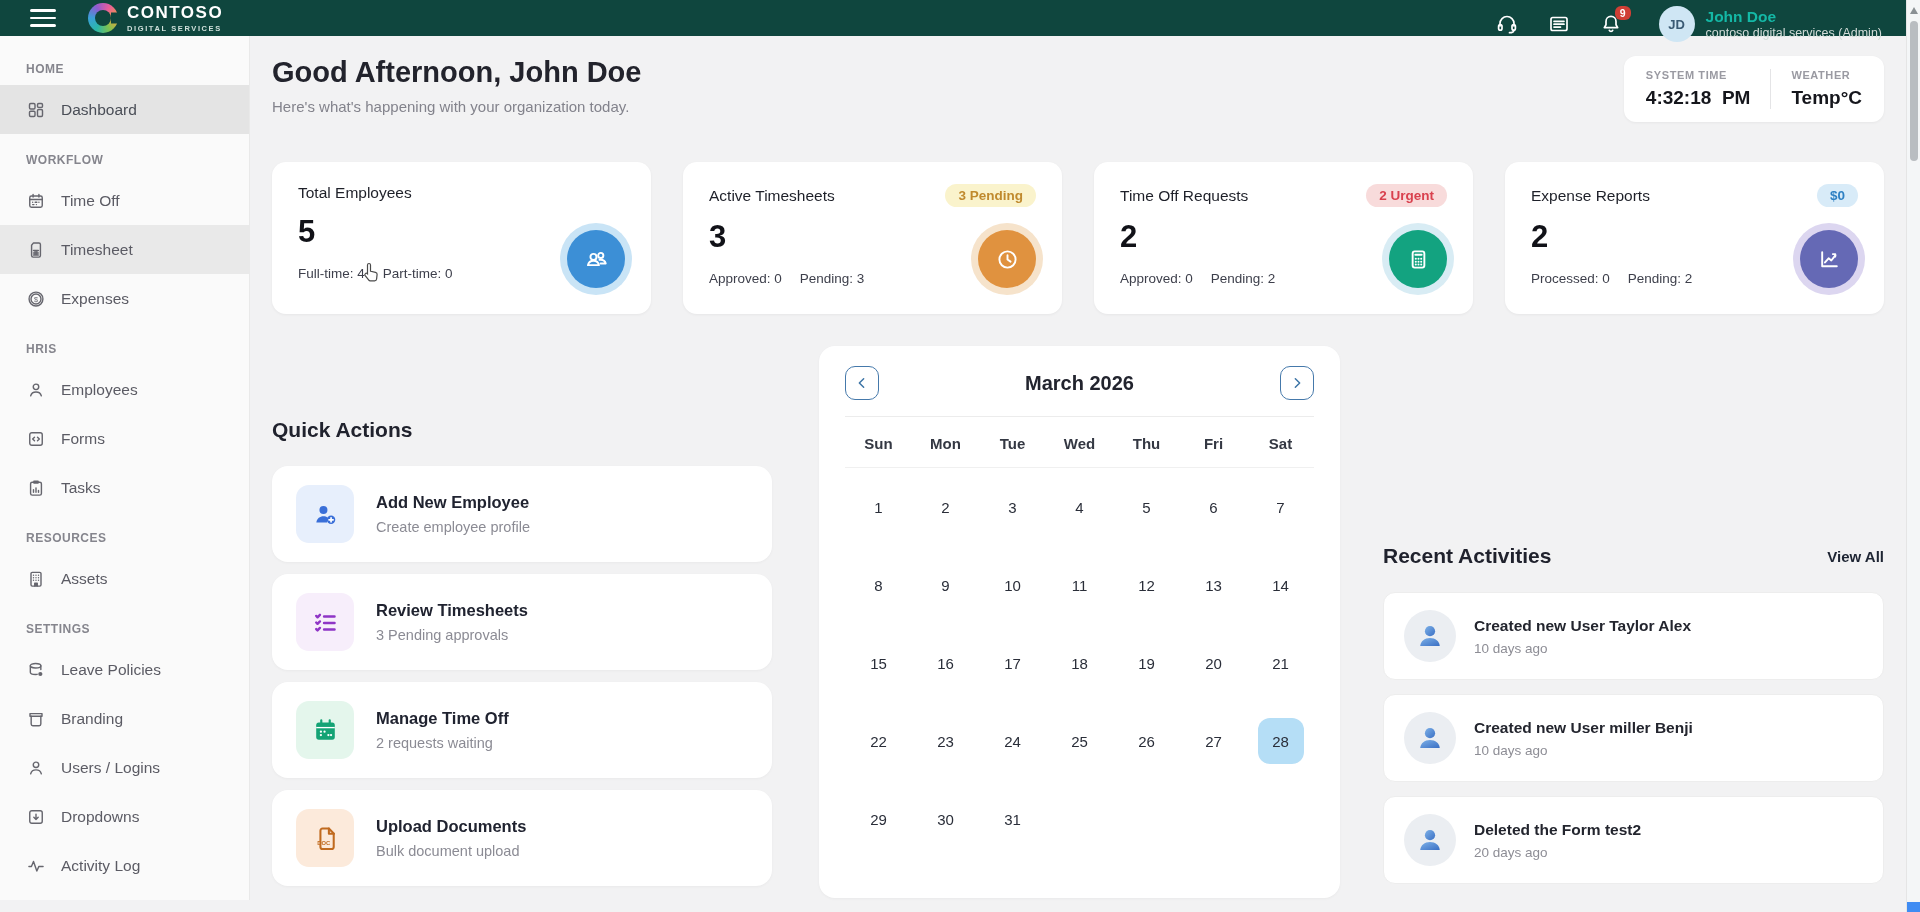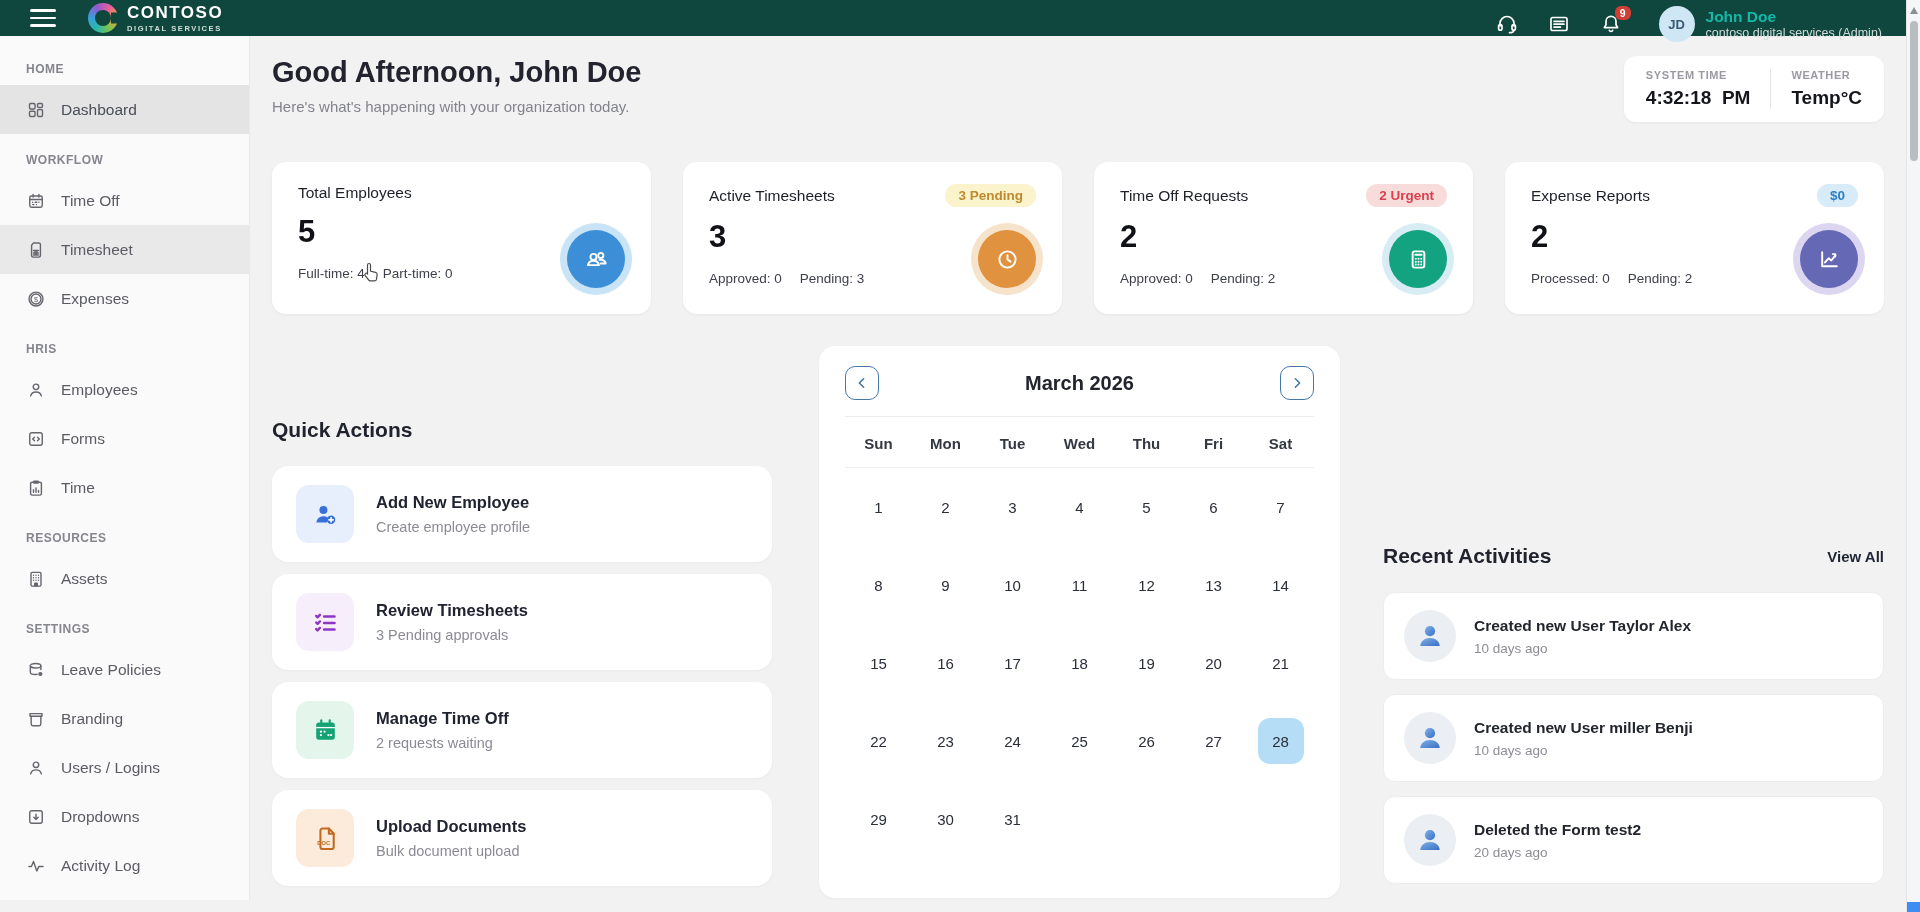--- a/index.html
+++ b/index.html
@@ -225,21 +225,21 @@
         <span>Forms</span>
       </div>
       <div class="nav-item ">
         <span style="display: flex;">
           <svg viewBox="0 0 24 24" fill="none" stroke="currentColor" stroke-width="1.7" stroke-linecap="round" stroke-linejoin="round">
             <rect x="5.5" y="5" width="13" height="15.5" rx="2"></rect>
             <path d="M9.5 3.8h5V6h-5z"></path>
             <path d="M9 17v-3M12 17v-5.2M15 17v-2"></path>
           </svg>
         </span>
-        <span>Time</span>
+        <span>Tasks</span>
       </div>
       <div class="nav-section-label">RESOURCES</div>
       <div class="nav-item ">
         <span style="display: flex;">
           <svg viewBox="0 0 24 24" fill="none" stroke="currentColor" stroke-width="1.7" stroke-linecap="round" stroke-linejoin="round">
             <rect x="6" y="4" width="12" height="16.5" rx="1.5"></rect>
             <path d="M9 7.5h.01M12 7.5h.01M15 7.5h.01M9 10.5h.01M12 10.5h.01M15 10.5h.01M9 13.5h.01M12 13.5h.01M15 13.5h.01"></path>
             <path d="M10.5 20.5v-3.4h3v3.4" fill="currentColor"></path>
           </svg>
         </span>

